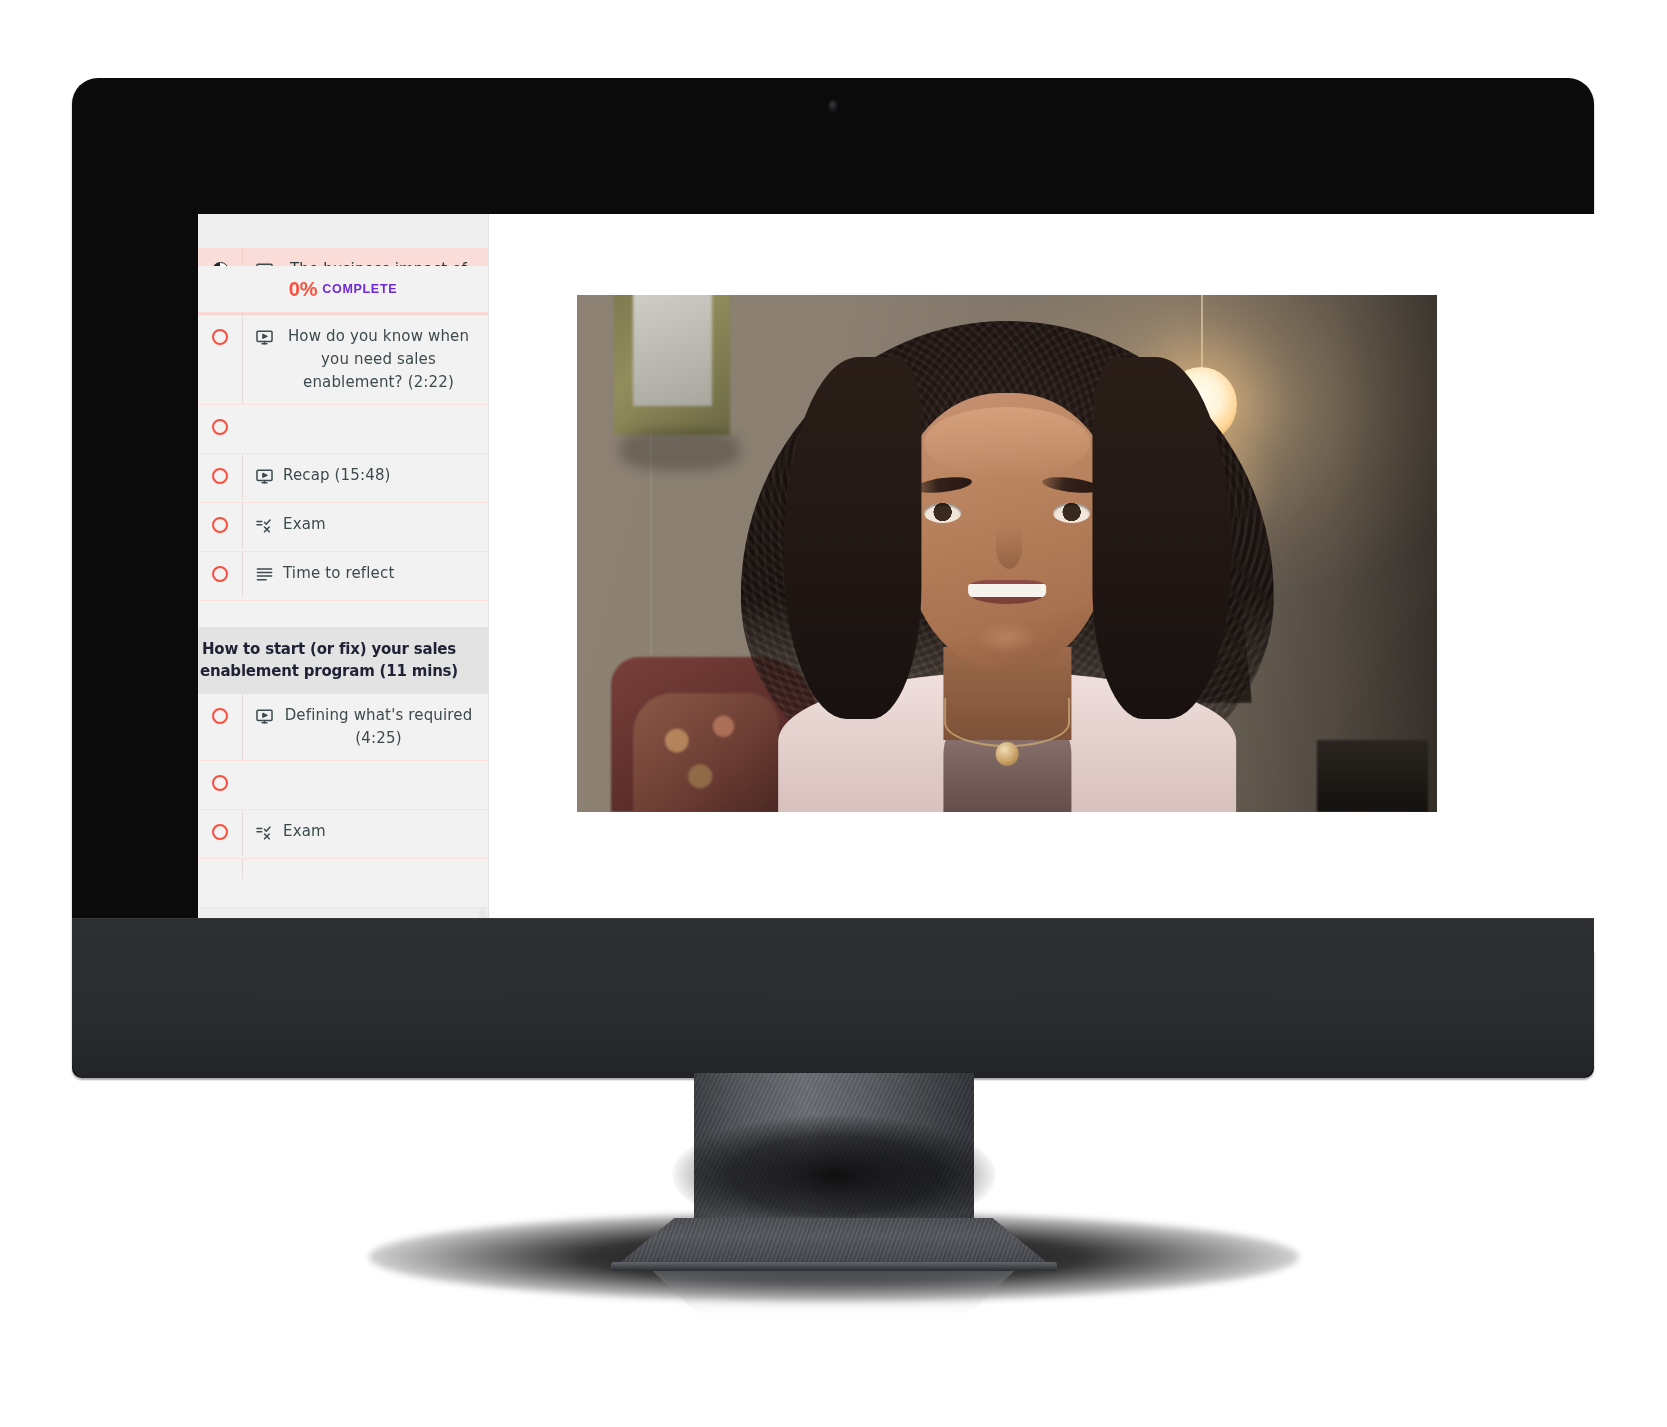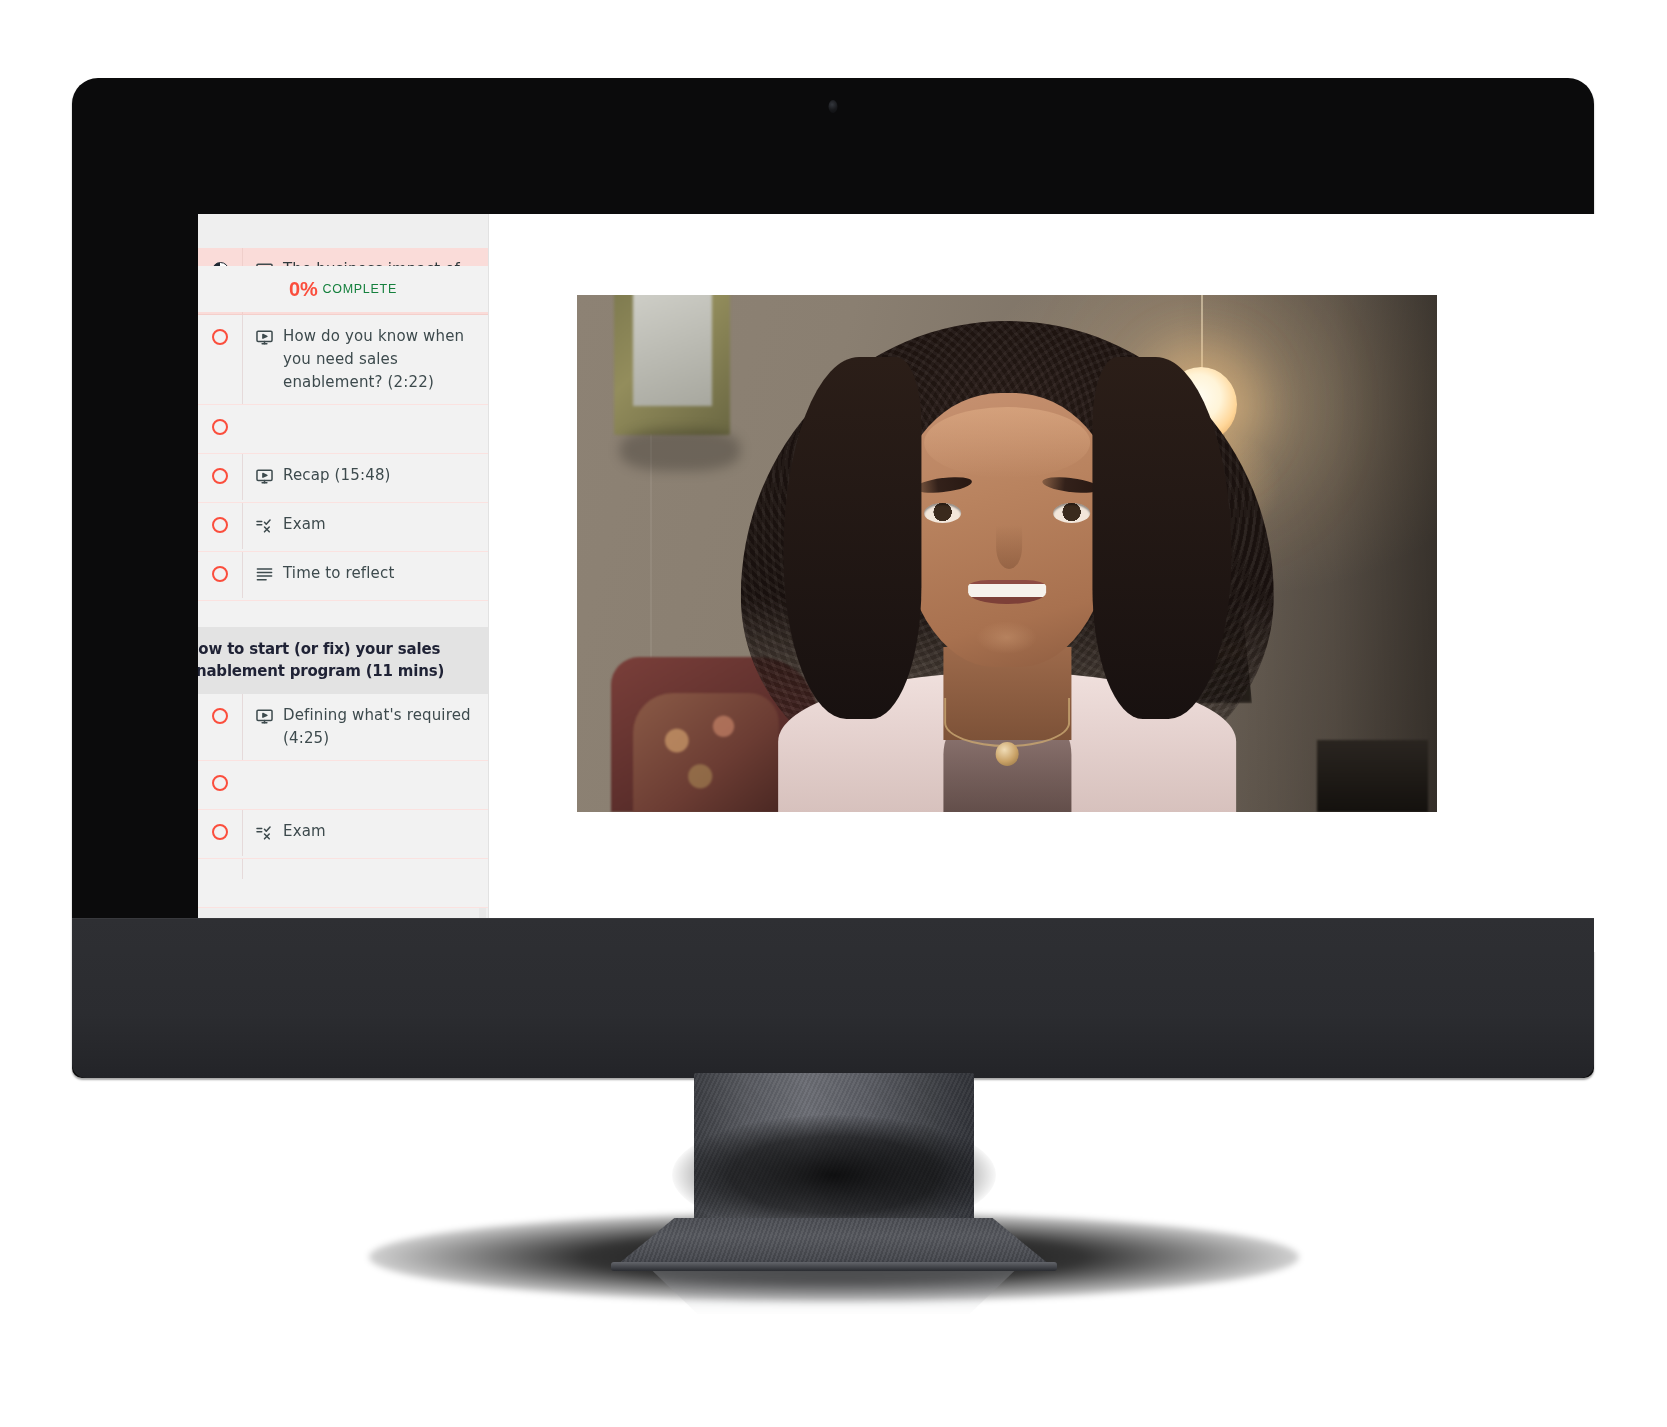--- a/index.html
+++ b/index.html
@@ -75,32 +75,32 @@
     background:#ffffff;overflow:hidden;display:flex;
   }
 
   
   .sidebar{
     position:relative;width:290px;height:100%;
     background:#efefef;overflow:hidden;flex:0 0 290px;
     border-right:1px solid #e2e2e2;
   }
   .sidebar-scroll{
-    position:absolute;left:0;top:-52px;width:290px;
+    position:absolute;left:0;top:-52px;width:290px;text-align:center;
   }
   .ghost-title{
     padding:6px 18px 0 46px;color:#c9c9c9;font-size:15.5px;line-height:25px;
     font-weight:400;letter-spacing:.1px;
   }
   .progress-strip{
     position:absolute;left:0;top:52px;width:290px;height:46px;background:#f2f2f2;
     display:flex;align-items:center;justify-content:center;z-index:3;
   }
   .pct{color:#fb4e3d;font-weight:700;font-size:20px;letter-spacing:-.2px;}
-  .pct-label{color:#15803d;font-weight:400;font-size:12.5px;letter-spacing:.7px;margin-left:5px;}
+  .pct-label{color:#6d28d9;font-weight:700;font-size:12.5px;letter-spacing:.7px;margin-left:5px;}
 
   .lesson{
     display:flex;align-items:flex-start;
     border-bottom:1px solid #fbe2e0;
     background:#f2f2f2;min-height:48px;
   }
   .lesson.current{background:#fadcd9;border-bottom-color:#f4cfcb;}
   .lesson .status{
     flex:0 0 44px;display:flex;justify-content:center;padding-top:14px;
   }

